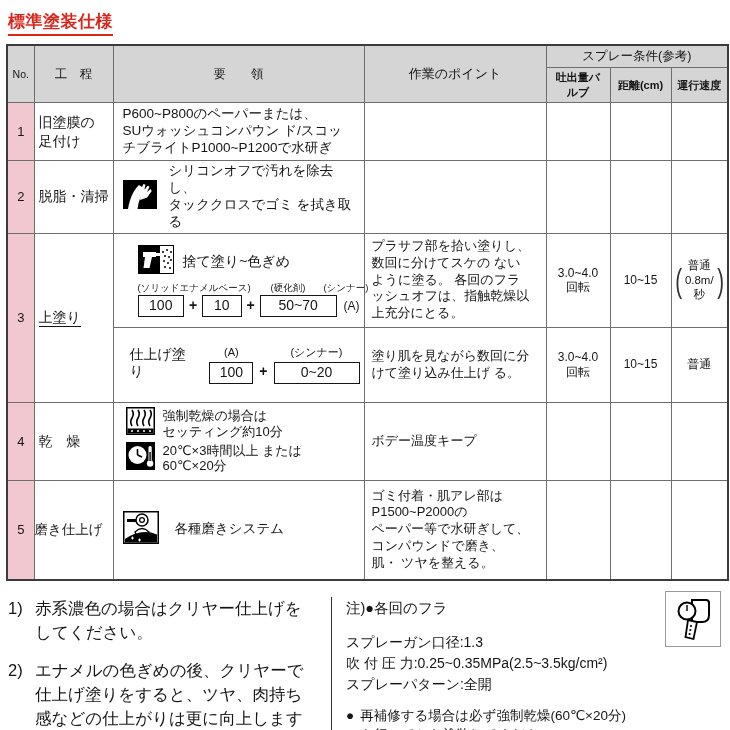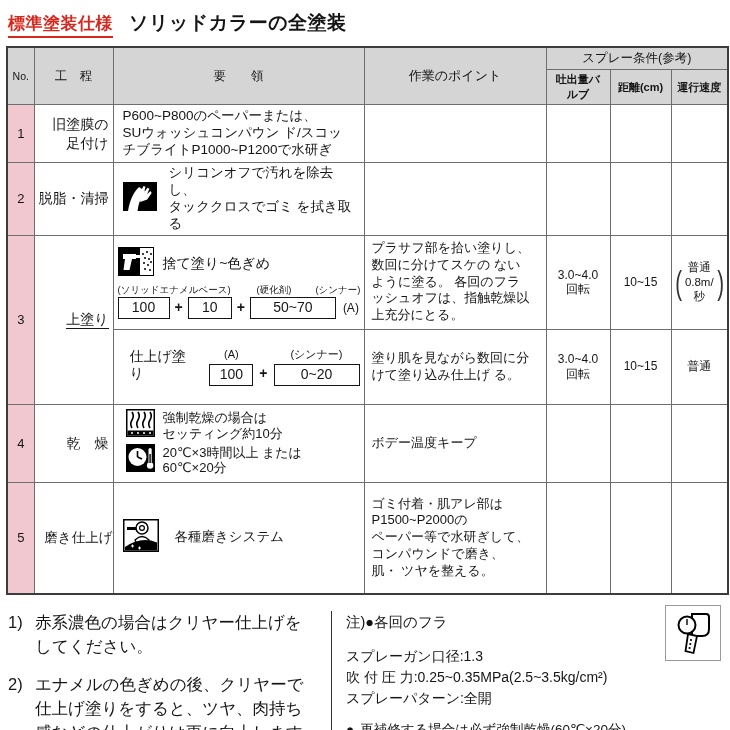--- a/index.html
+++ b/index.html
@@ -25,38 +25,38 @@
   .title-black{font-weight:bold;font-size:19px;letter-spacing:.5px;}
 
   
   table.spec{border-collapse:collapse;table-layout:fixed;width:721px;margin:8px 0 0 6px;border:2px solid var(--dark);}
   .spec th,.spec td{border:1px solid var(--line);padding:2px 4px;vertical-align:middle;}
   .spec th{background:var(--hdr);font-weight:normal;text-align:center;}
   .h1 th{font-size:12.5px;height:19px;}
   .h2 th{font-size:11px;height:16px;font-weight:bold;}
   .pre{white-space:pre-line;}
   td.no{background:var(--pink);text-align:center;font-size:13px;padding:0;}
-  td.proc-name{text-align:right;font-size:14px;line-height:1.35;}
+  td.proc-name{text-align:left;font-size:14px;line-height:1.35;}
   td.ryo{font-size:13.5px;line-height:1.25;padding-left:9px;}
   td.point{font-size:13px;line-height:1.3;padding-left:7px;}
   td.spray{font-size:12px;text-align:center;line-height:1.2;padding:1px;}
   tr.r1>td{height:58px;}
   tr.r2>td{height:37px;}
   tr.r3a>td{height:94px;}
   tr.r3b>td{height:75px;}
   tr.r4>td{height:78px;}
-  tr.r5>td{height:112px;}
+  tr.r5>td{height:100px;}
   .uline{border-bottom:1.5px solid var(--ink);padding-bottom:1px;}
 
   .icon-text{display:flex;align-items:center;gap:12px;}
   .icon-box{flex:0 0 auto;display:block;}
 
   
   .mix-head{display:flex;align-items:center;gap:9px;font-size:14px;margin:2px 0 3px 2px;}
-  .mix-labels{display:flex;gap:10px;font-size:9.5px;margin:1px 0 2px 2px;white-space:nowrap;}
+  .mix-labels{display:flex;gap:4px;font-size:9.5px;margin:1px 0 2px 2px;white-space:nowrap;}
   .mix-labels .l2{margin-left:16px;}
   .mix-labels .l3{margin-left:14px;}
   .mix-row{display:flex;align-items:center;gap:5px;margin-left:2px;font-size:14px;}
   .vbox{border:1.5px solid var(--ink);padding:1px 0;text-align:center;font-size:14px;background:#fff;}
   .vbox.w1{width:52px;} .vbox.w2{width:44px;} .vbox.w3{width:86px;}
   .plus{font-size:14px;font-weight:bold;}
   .suffix{font-size:12px;margin-left:2px;}
   .finish-row{display:flex;align-items:flex-end;gap:6px;margin-left:6px;}
   .finish-label{font-size:14px;margin:0 8px 3px 0;}
   .mix-col{display:flex;flex-direction:column;align-items:center;gap:2px;}
@@ -85,21 +85,20 @@
   .fn-bullet .bmark{flex:0 0 auto;}
   .gun-box{position:absolute;top:-6px;right:6px;width:56px;height:56px;border:1.5px solid #9a9a9a;background:#fff;display:flex;align-items:center;justify-content:center;}
 </style>
 </head>
 <body>
 
 <div class="page">
 
   <div class="titlebar">
     <span class="title-red">標準塗装仕様</span>
-    <span class="title-black">ソリッドカラーの全塗装</span>
   </div>
 
   <table class="spec">
     <colgroup>
       <col style="width:27px">
         <col style="width:79px">
         <col style="width:251px">
         <col style="width:182px">
       <col style="width:64px">
         <col style="width:61px">
@@ -152,21 +151,21 @@
       <td class="spray"></td>
       <td class="spray"></td>
       <td class="spray"></td>
     </tr>
 
     <tr class="r3a">
       <td class="no" rowspan="2">3</td>
       <td class="proc-name" rowspan="2">
         <span class="uline">上塗り</span>
       </td>
-      <td class="ryo" style="padding-left:2px">
+      <td class="ryo" style="padding-left:22px">
         <div class="mix-head">
           <span class="icon-box">
             <svg width="36" height="29" viewBox="0 0 36 29">
                   <rect x=".5" y=".5" width="35" height="28" fill="#fff" stroke="#000"></rect>
                   <rect x="1" y="1" width="21" height="27" fill="#000"></rect>
                   <rect x="5" y="7" width="13" height="5" fill="#fff"></rect>
                   <path fill="#fff" d="M7 12 h7 l-2.5 11 h-6 z"></path>
                   <rect x="18" y="8" width="4" height="3" fill="#fff"></rect>
                   <circle cx="25" cy="7" r="1" fill="#000"></circle>
                   <circle cx="29" cy="5" r="1" fill="#000"></circle>

